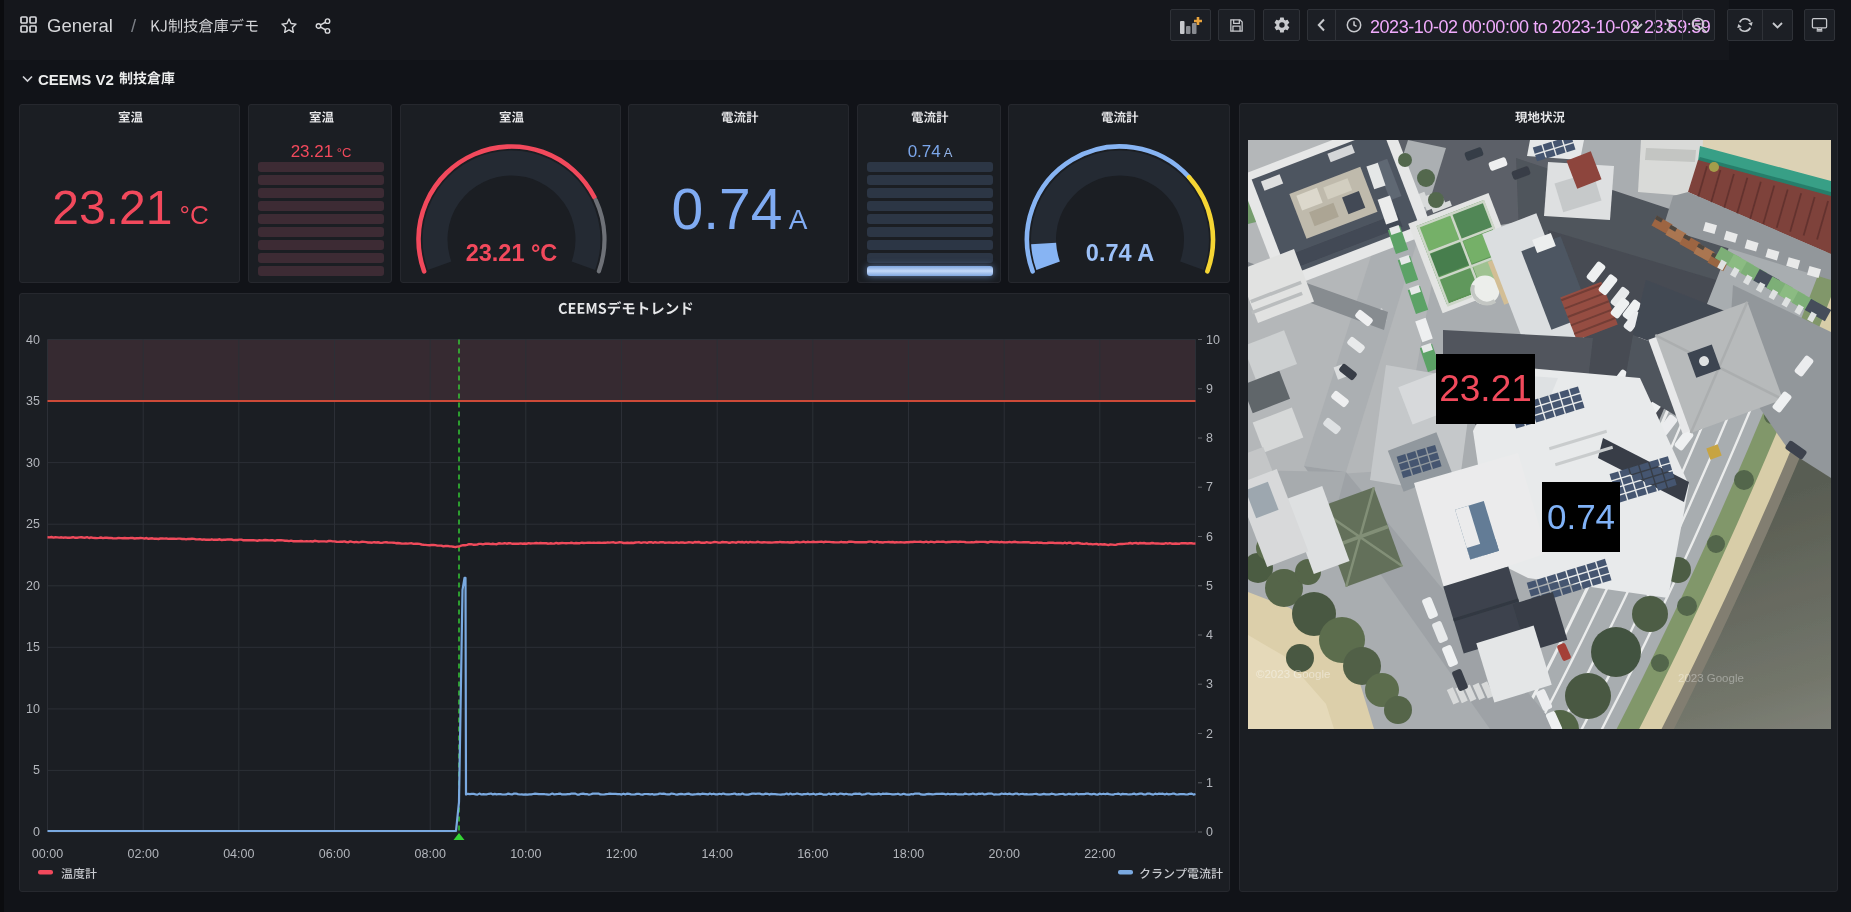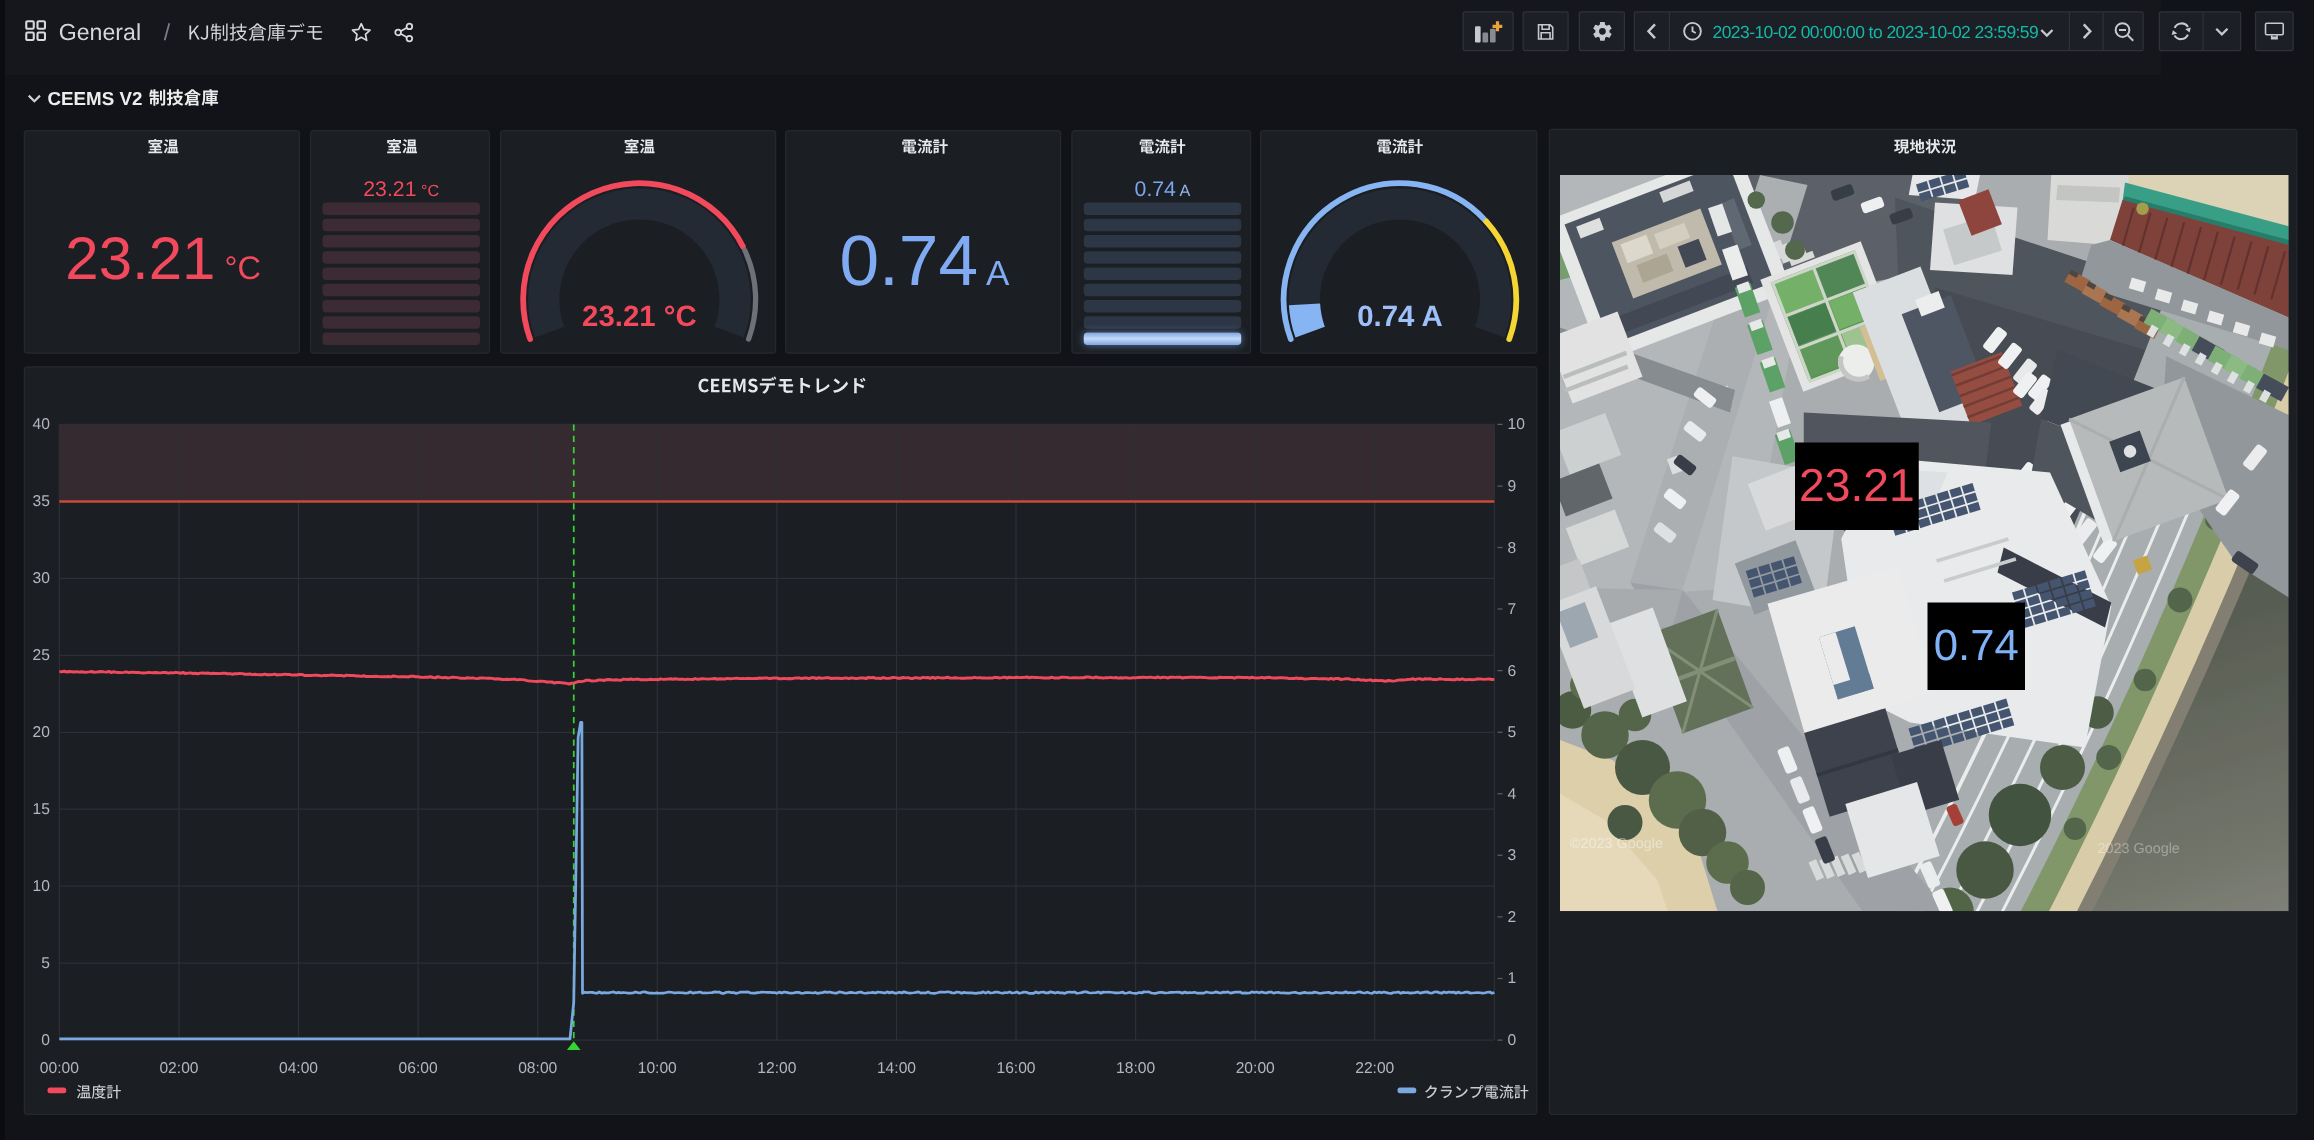--- a/index.html
+++ b/index.html
@@ -76,21 +76,21 @@
   <div class="toolbtn" style="left:1307px;width:408px;">
     <div style="position:absolute;left:0;top:0;width:28px;height:30px;display:flex;align-items:center;justify-content:center;border-right:1px solid #2f3238;">
       <svg width="9" height="14" viewBox="0 0 9 14" fill="none" stroke="#c7c9cd" stroke-width="2">
             <path d="M7 1.5L1.8 7 7 12.5"></path>
           </svg>
     </div>
     <svg class="abs" style="left:38px;top:7px;" width="16" height="16" viewBox="0 0 16 16" fill="none" stroke="#c7c9cd" stroke-width="1.5">
       <circle cx="8" cy="8" r="6.7"></circle>
           <path d="M8 4.2V8l2.6 1.4"></path>
     </svg>
-    <span class="abs" style="left:62px;top:7px;color:#14b8a6;font-size:14px;letter-spacing:-0.45px;white-space:nowrap;">2023-10-02 00:00:00 to 2023-10-02 23:59:59</span>
+    <span class="abs" style="left:62px;top:7px;color:#f0abfc;font-size:18px;letter-spacing:-0.45px;white-space:nowrap;">2023-10-02 00:00:00 to 2023-10-02 23:59:59</span>
     <svg class="abs" style="left:324px;top:13px;" width="11" height="7" viewBox="0 0 11 7" fill="none" stroke="#c7c9cd" stroke-width="1.8">
           <path d="M1 1l4.5 4.5L10 1"></path>
         </svg>
     <div style="position:absolute;left:347px;top:0;width:27px;height:30px;display:flex;align-items:center;justify-content:center;border-left:1px solid #2f3238;">
       <svg width="9" height="14" viewBox="0 0 9 14" fill="none" stroke="#c7c9cd" stroke-width="2">
             <path d="M2 1.5L7.2 7 2 12.5"></path>
           </svg>
     </div>
     <div style="position:absolute;left:374px;top:0;width:33px;height:30px;display:flex;align-items:center;justify-content:center;border-left:1px solid #2f3238;">
       <svg width="17" height="17" viewBox="0 0 17 17" fill="none" stroke="#c7c9cd" stroke-width="1.6">

